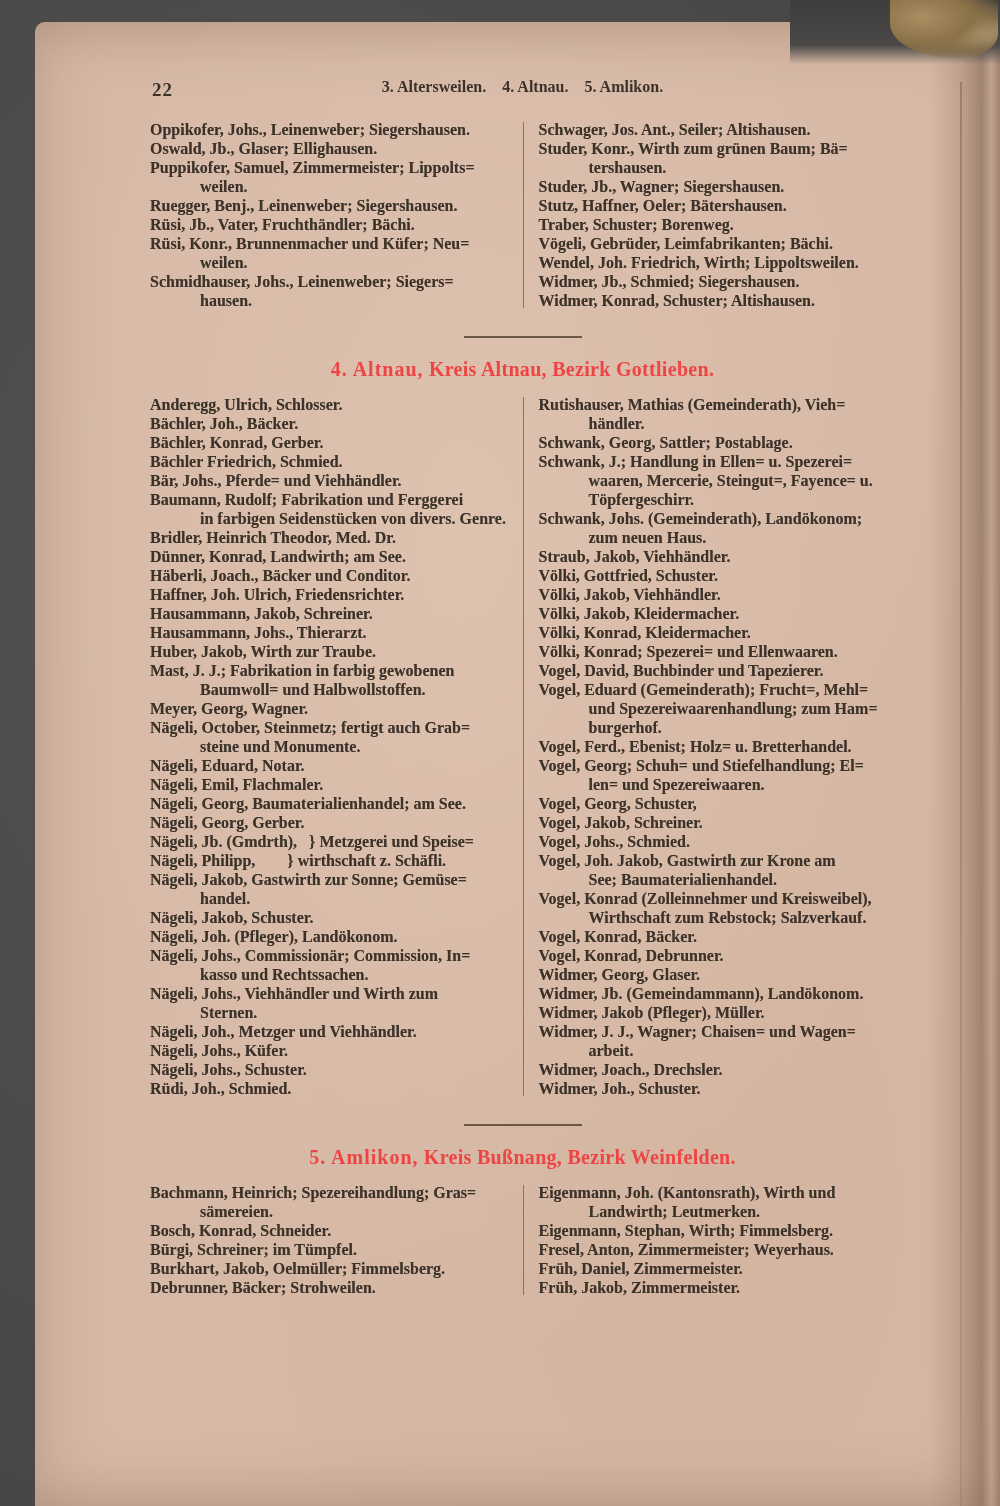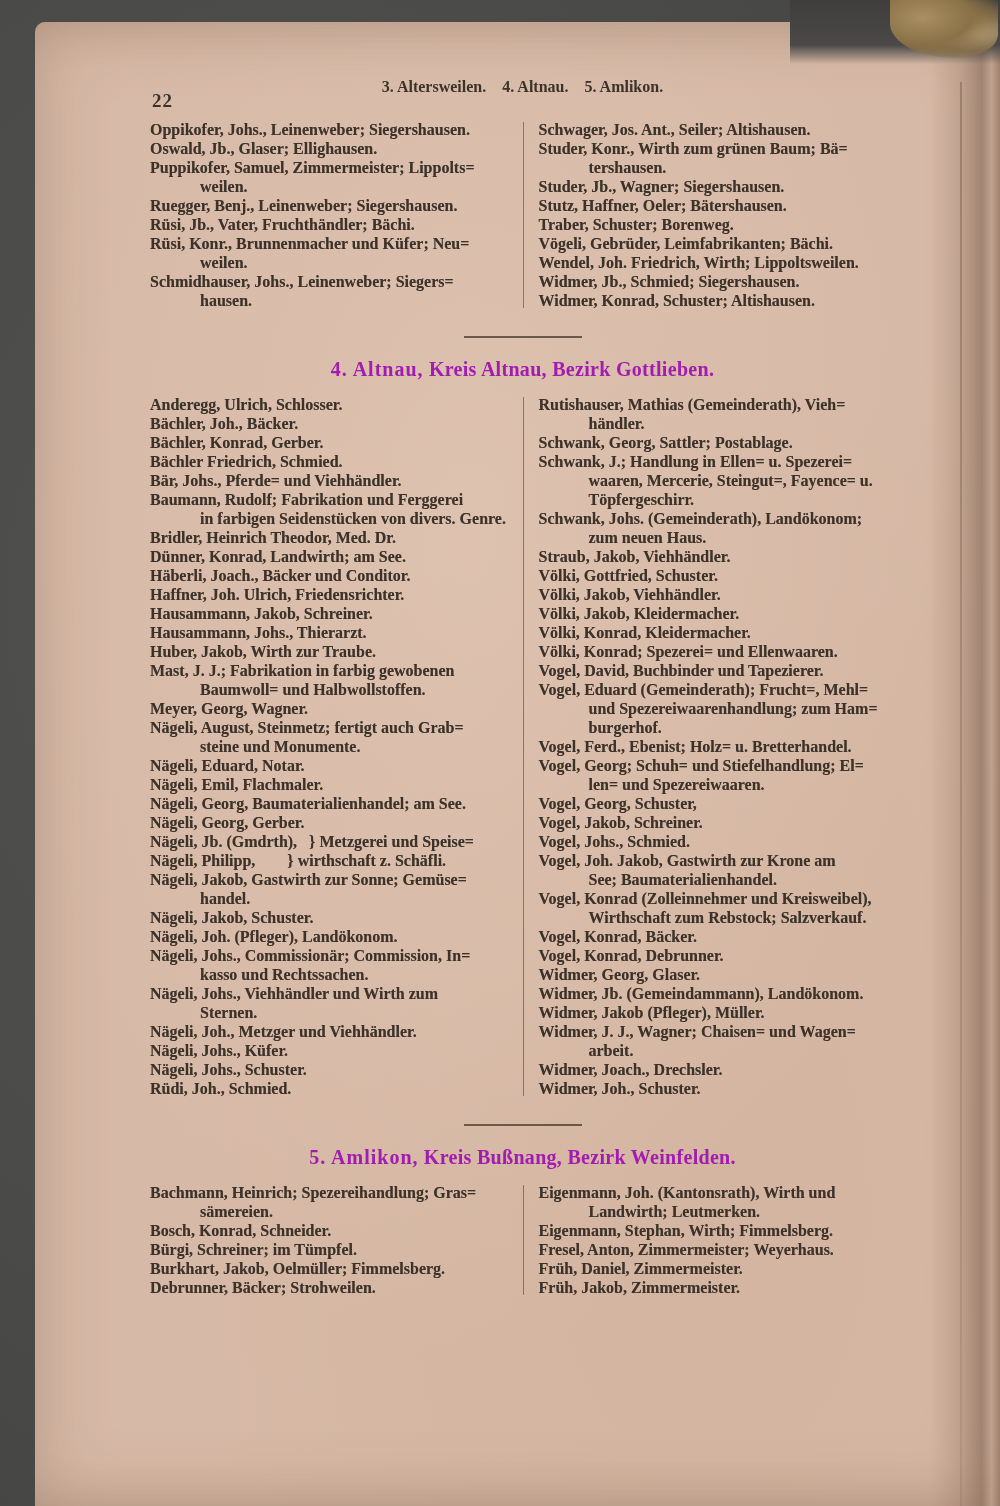--- a/index.html
+++ b/index.html
@@ -34,21 +34,21 @@
     background:
       radial-gradient(ellipse at 30% 30%, #a98f62 0%, #8a7147 45%, rgba(110,88,55,0) 75%),
       radial-gradient(ellipse at 75% 55%, #c4ad87 0%, rgba(140,115,75,.8) 40%, rgba(110,88,55,0) 78%);
     border-radius:0 0 40% 60%;
   }
   .content{
     position:absolute;left:150px;top:78px;width:745px;color:#3c322a;
   }
   .page-head{position:relative;text-align:center;height:30px;}
   .page-num{
-    position:absolute;left:2px;top:12px;font-size:19px;font-weight:700;letter-spacing:1px;
+    position:absolute;left:2px;top:1px;font-size:19px;font-weight:700;letter-spacing:1px;
   }
   .running-head{
     font-size:16px;font-weight:700;white-space:pre-wrap;
   }
   .cols{position:relative;display:flex;margin-top:12px;}
   .cols::before{
     content:"";position:absolute;left:50%;top:2px;bottom:2px;width:1px;
     background:rgba(72,58,45,.55);
   }
   .col{width:50%;box-sizing:border-box;}
@@ -57,21 +57,21 @@
   .entry{
     margin:0;font-size:16px;line-height:19px;font-weight:700;
     padding-left:50px;text-indent:-50px;white-space:pre-wrap;
     text-shadow:0 0 .5px rgba(60,50,40,.45);
   }
   .section{margin:0;}
   .rule{
     width:118px;height:2px;background:#6b5847;margin:26px auto 20px auto;
   }
   .heading{
-    margin:0 0 14px 0;text-align:center;font-size:20px;font-weight:700;color:#a21caf;
+    margin:0 0 14px 0;text-align:center;font-size:20px;font-weight:700;color:#ef4444;
     letter-spacing:.3px;
   }
   .heading .h-strong{letter-spacing:1px;}
 </style>
 </head>
 <body>
 
 <div class="paper">
   <div class="binding-shade"></div>
   <div class="fold-line"></div>
@@ -133,21 +133,21 @@
             <p class="entry">Bridler, Heinrich Theodor, Med. Dr.</p>
             <p class="entry">Dünner, Konrad, Landwirth; am See.</p>
             <p class="entry">Häberli, Joach., Bäcker und Conditor.</p>
             <p class="entry">Haffner, Joh. Ulrich, Friedensrichter.</p>
             <p class="entry">Hausammann, Jakob, Schreiner.</p>
             <p class="entry">Hausammann, Johs., Thierarzt.</p>
             <p class="entry">Huber, Jakob, Wirth zur Traube.</p>
             <p class="entry">Mast, J. J.; Fabrikation in farbig gewobenen
 Baumwoll= und Halbwollstoffen.</p>
             <p class="entry">Meyer, Georg, Wagner.</p>
-            <p class="entry">Nägeli, August, Steinmetz; fertigt auch Grab=
+            <p class="entry">Nägeli, October, Steinmetz; fertigt auch Grab=
 steine und Monumente.</p>
             <p class="entry">Nägeli, Eduard, Notar.</p>
             <p class="entry">Nägeli, Emil, Flachmaler.</p>
             <p class="entry">Nägeli, Georg, Baumaterialienhandel; am See.</p>
             <p class="entry">Nägeli, Georg, Gerber.</p>
             <p class="entry">Nägeli, Jb. (Gmdrth),  } Metzgerei und Speise=</p>
             <p class="entry">Nägeli, Philipp,   } wirthschaft z. Schäfli.</p>
             <p class="entry">Nägeli, Jakob, Gastwirth zur Sonne; Gemüse=
 handel.</p>
             <p class="entry">Nägeli, Jakob, Schuster.</p>

